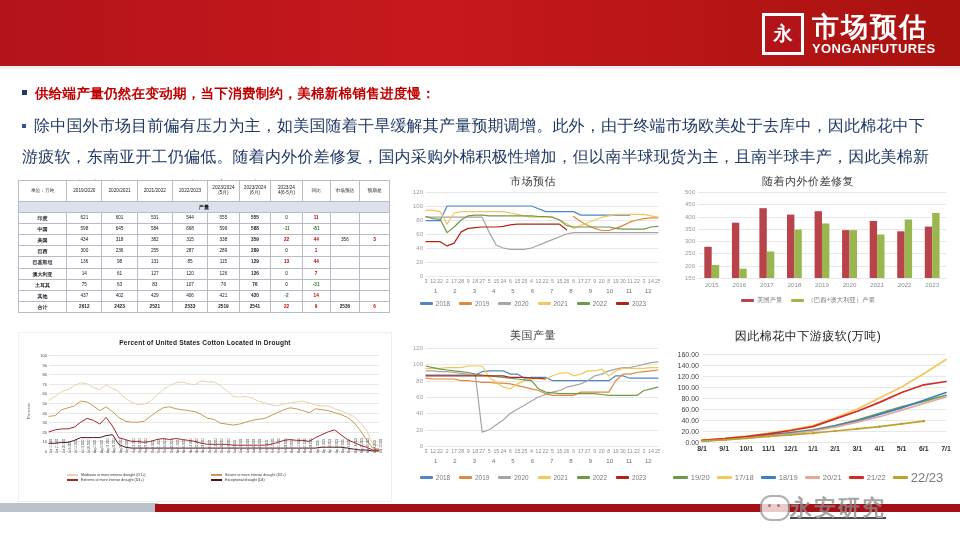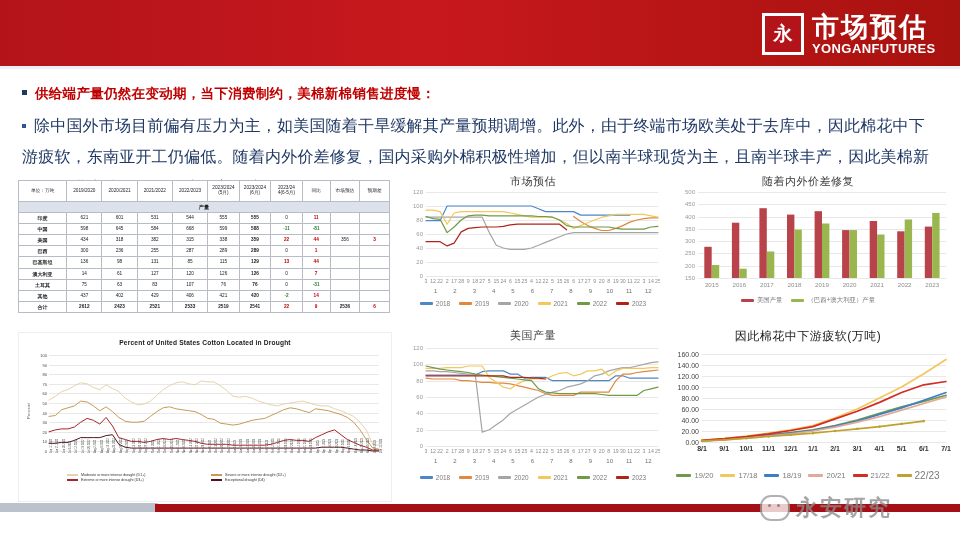--- a/index.html
+++ b/index.html
@@ -73,21 +73,21 @@
           display:grid;grid-template-columns:1fr 1fr;gap:1px 8px;}
   .dlg{display:flex;align-items:center;gap:3px;font-size:3.6px;color:#333;white-space:nowrap;}
   .dlg i{width:11px;height:1.6px;display:block;}
 
   
   #bar-gray{position:absolute;left:0;top:503px;width:158px;height:9px;background:#bcc2cc;}
   #bar-red{position:absolute;left:155px;top:504px;width:805px;height:8px;background:#a51016;}
 
   
   #wm{position:absolute;left:760px;top:486px;width:200px;height:44px;
-      display:flex;align-items:center;gap:6px;opacity:.78;}
+      display:flex;align-items:center;opacity:.78;text-decoration:underline;}
   #wm-ic{width:26px;height:22px;border:2px solid #9c9c9c;border-radius:11px;
       position:relative;background:#fff;}
   #wm-ic:before,#wm-ic:after{content:"";position:absolute;top:7px;width:3px;height:3px;
       border-radius:50%;background:#9c9c9c;}
   #wm-ic:before{left:6px;} #wm-ic:after{left:15px;}
   #wm-tx{font-size:22px;font-weight:bold;color:#8d8d8d;letter-spacing:2px;
       font-family:"DejaVu Serif",serif;}
   svg{display:block;overflow:visible;}
 </style>
 </head>
@@ -725,21 +725,21 @@
         <span>18/19</span>
       </div>
       <div class="lg" style="font-size: 7.6px;">
         <i style="background: rgb(224, 169, 154); height: 2.8px; width: 15px;"></i>
         <span>20/21</span>
       </div>
       <div class="lg" style="font-size: 7.6px;">
         <i style="background: rgb(212, 43, 38); height: 2.8px; width: 15px;"></i>
         <span>21/22</span>
       </div>
-      <div class="lg" style="font-size: 10px;">
+      <div class="lg" style="font-size: 13px;">
         <i style="background: rgb(191, 161, 46); height: 2.8px; width: 15px;"></i>
         <span>22/23</span>
       </div>
     </div>
 </div>
 
 <div id="bar-gray"></div>
 <div id="bar-red"></div>
 <div id="wm">
   <div id="wm-ic"></div>

